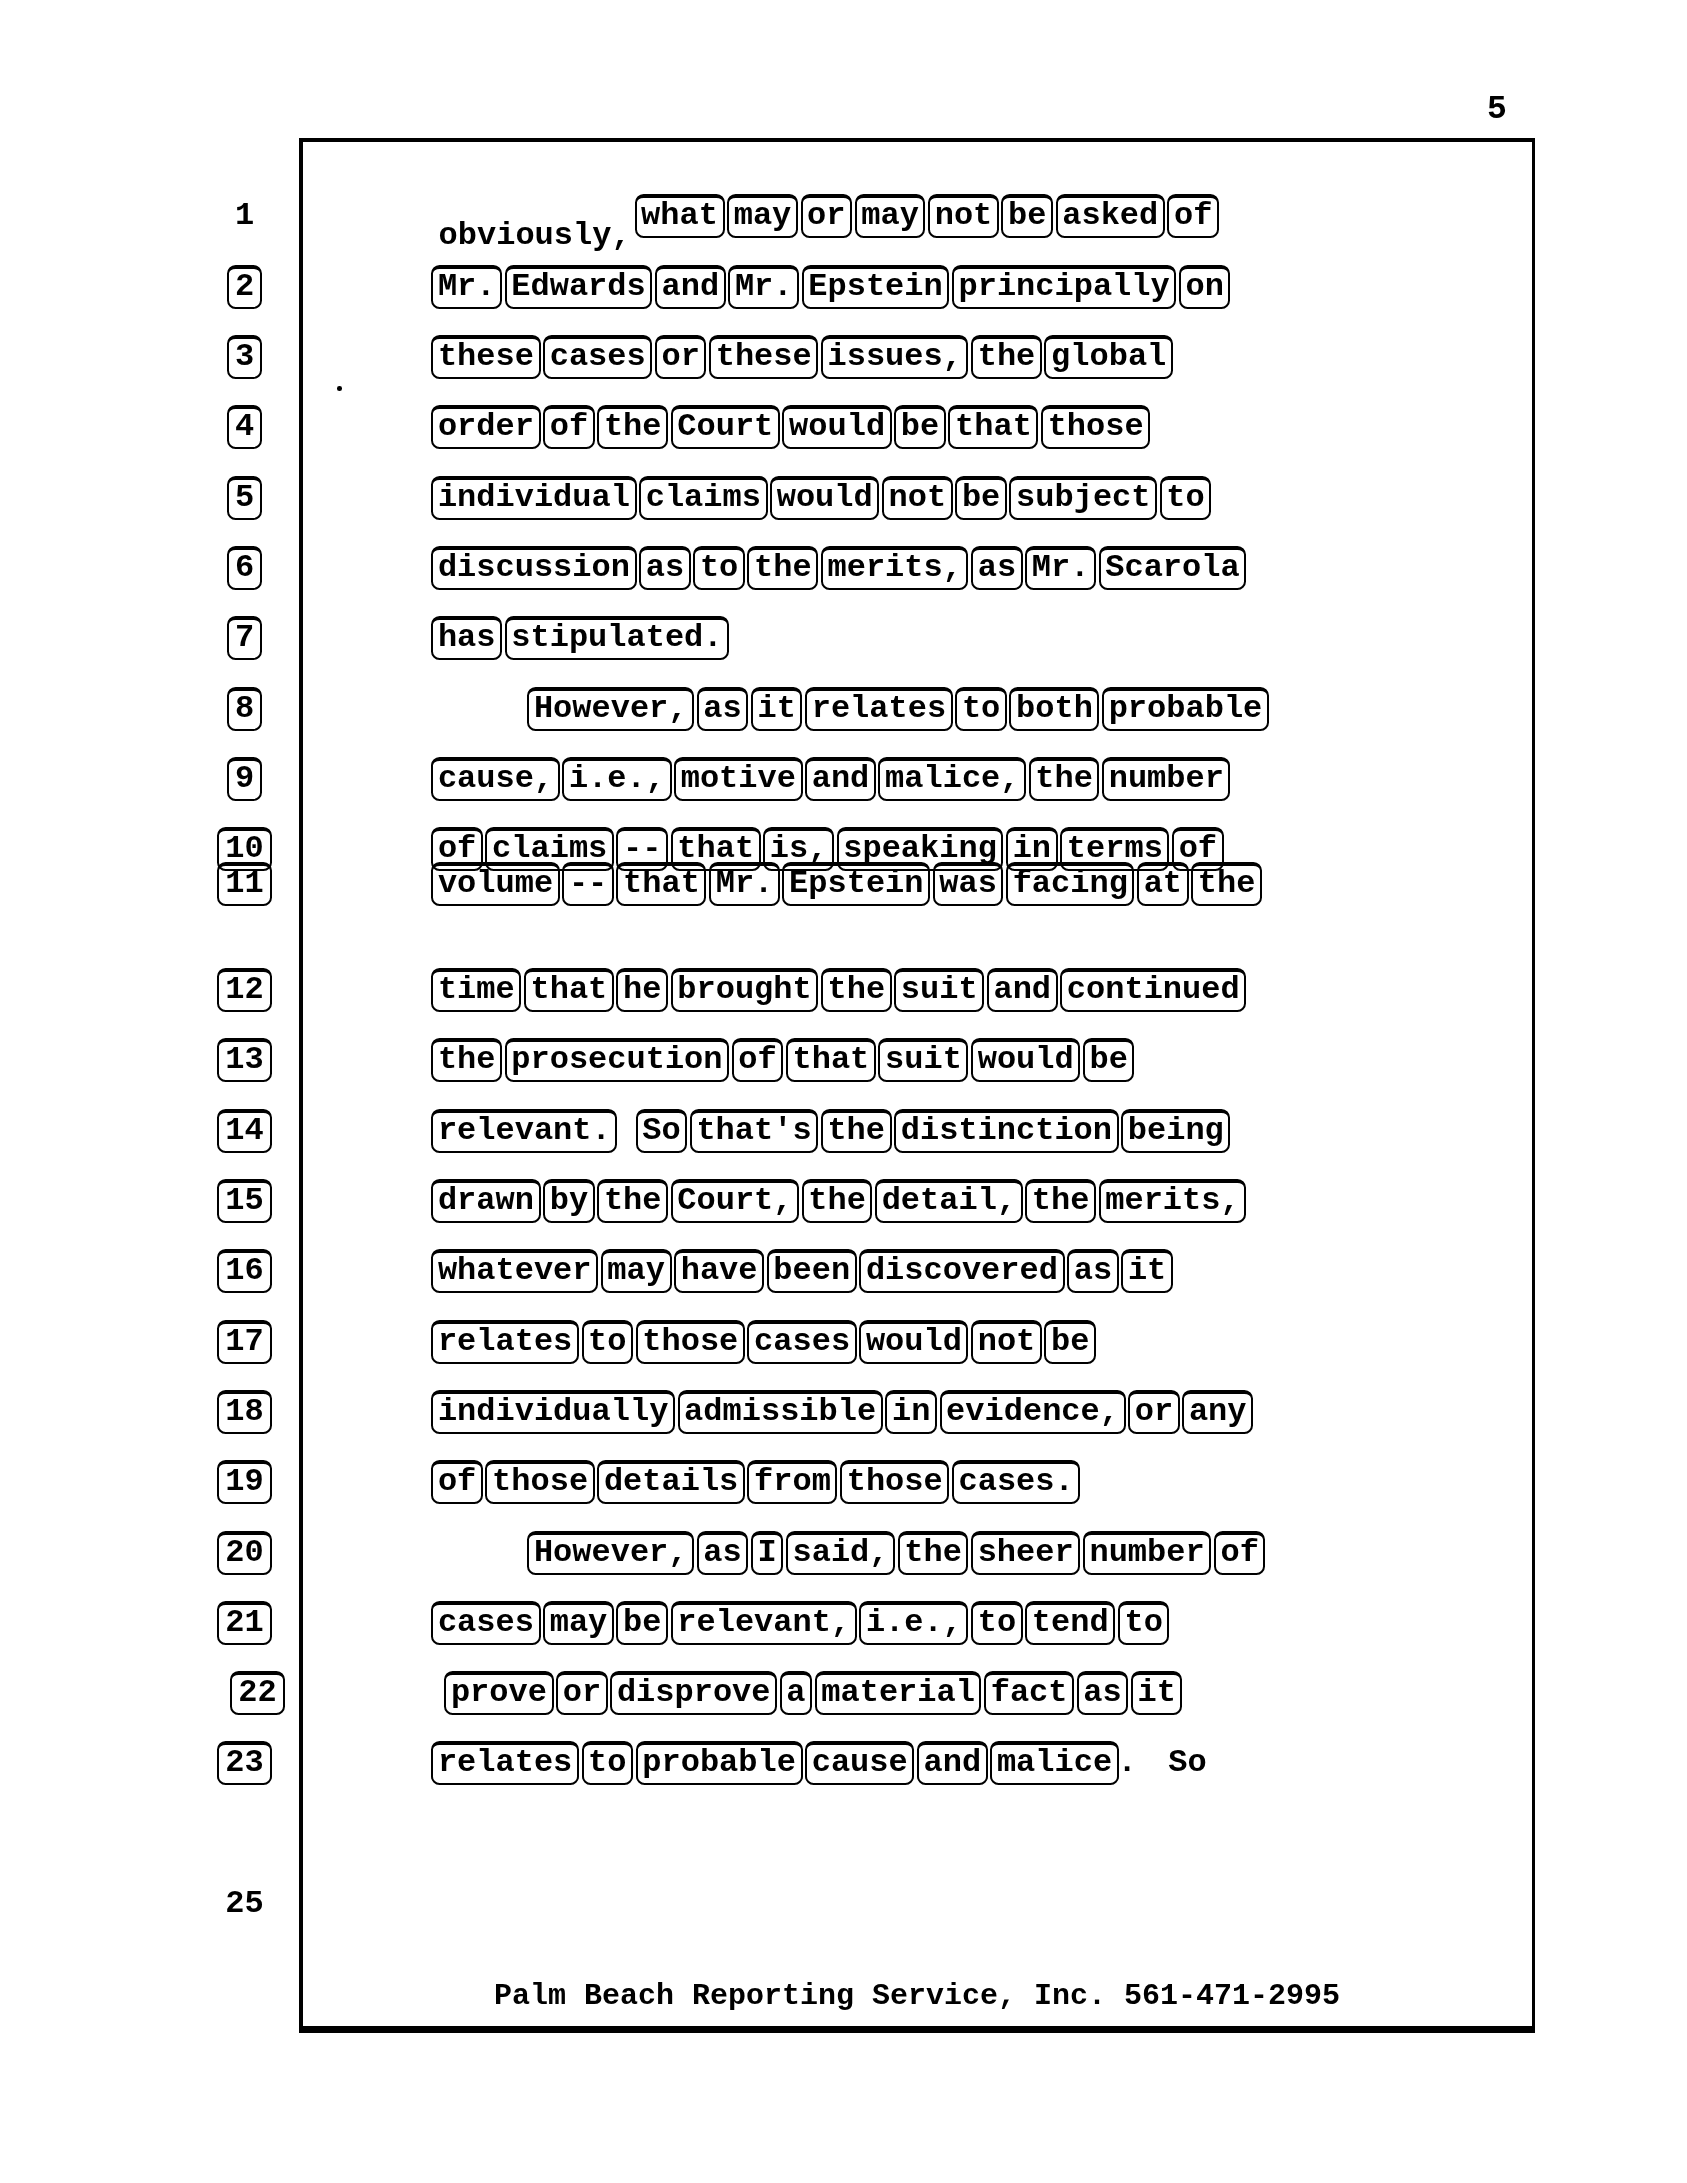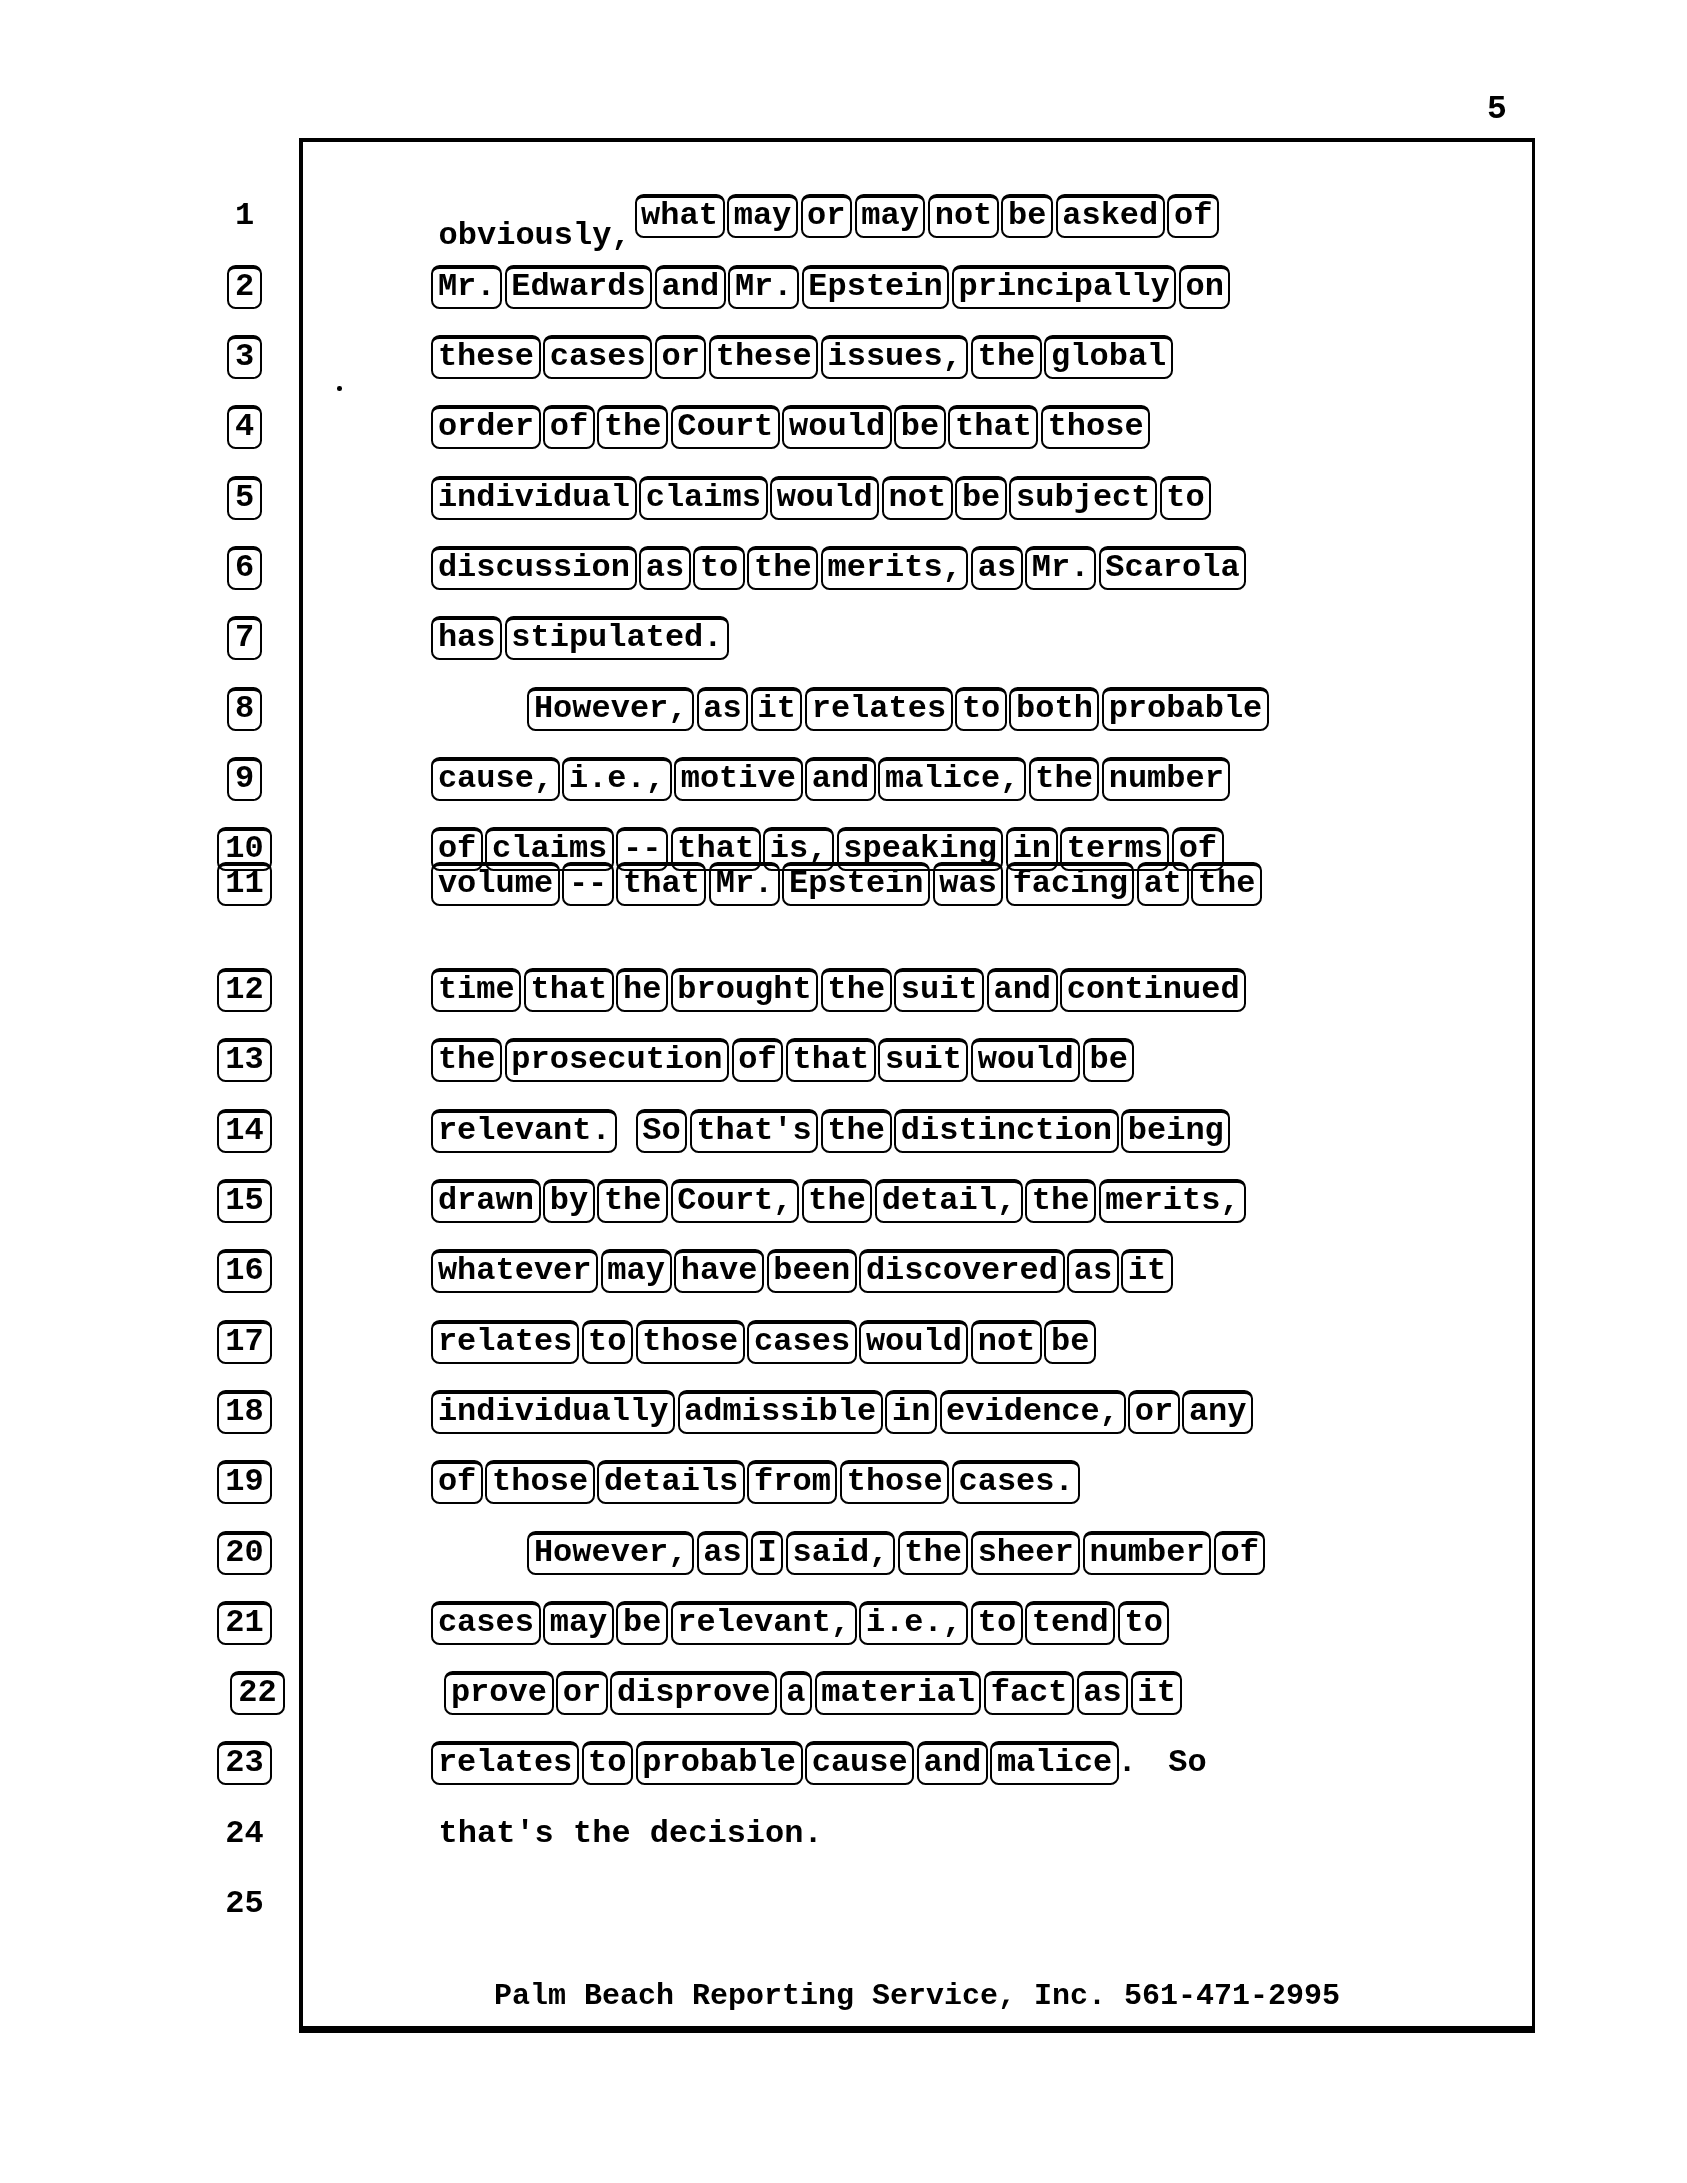--- a/index.html
+++ b/index.html
@@ -390,28 +390,20 @@
           <span class="tok boxed">relates</span>
           <span class="tok boxed">to</span>
           <span class="tok boxed">probable</span>
           <span class="tok boxed">cause</span>
           <span class="tok boxed">and</span>
           <span class="tok boxed">malice</span>
           <span class="tok plain" style="margin-left: -2.6px;">.</span>
           <span class="tok plain" style="margin-left: 29px;">So</span>
         </div>
       </div>
-      <div class="row" style="top: 1799px;">
-        <div class="lnumcol">
-          <span class="lnum">24</span>
-        </div>
-        <div class="text">
-          <span class="tok plain" style="margin-left: 8.6px;">that's the decision.</span>
-        </div>
-      </div>
       <div class="row" style="top: 1869px;">
         <div class="lnumcol">
           <span class="lnum">25</span>
         </div>
       </div>
     </div>
 
   <div class="footer">Palm Beach Reporting Service, Inc.  561-471-2995</div>
 
 </div>

